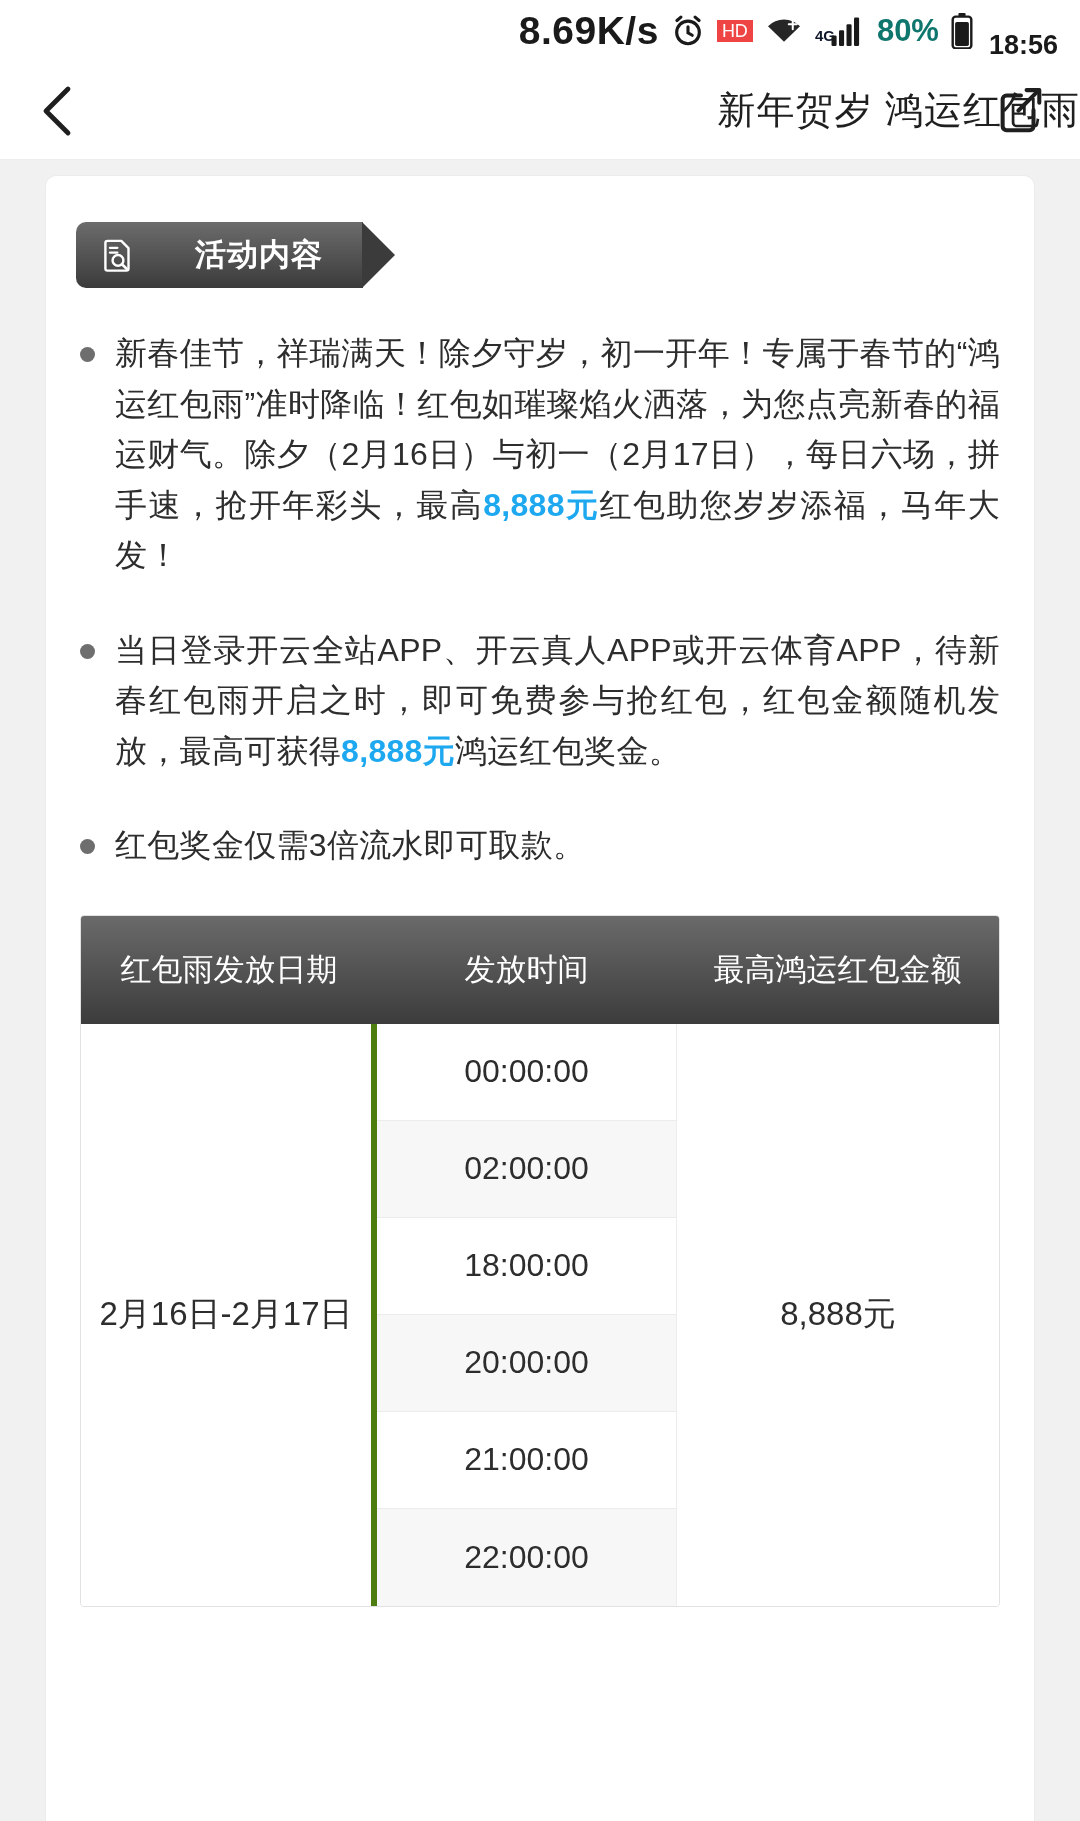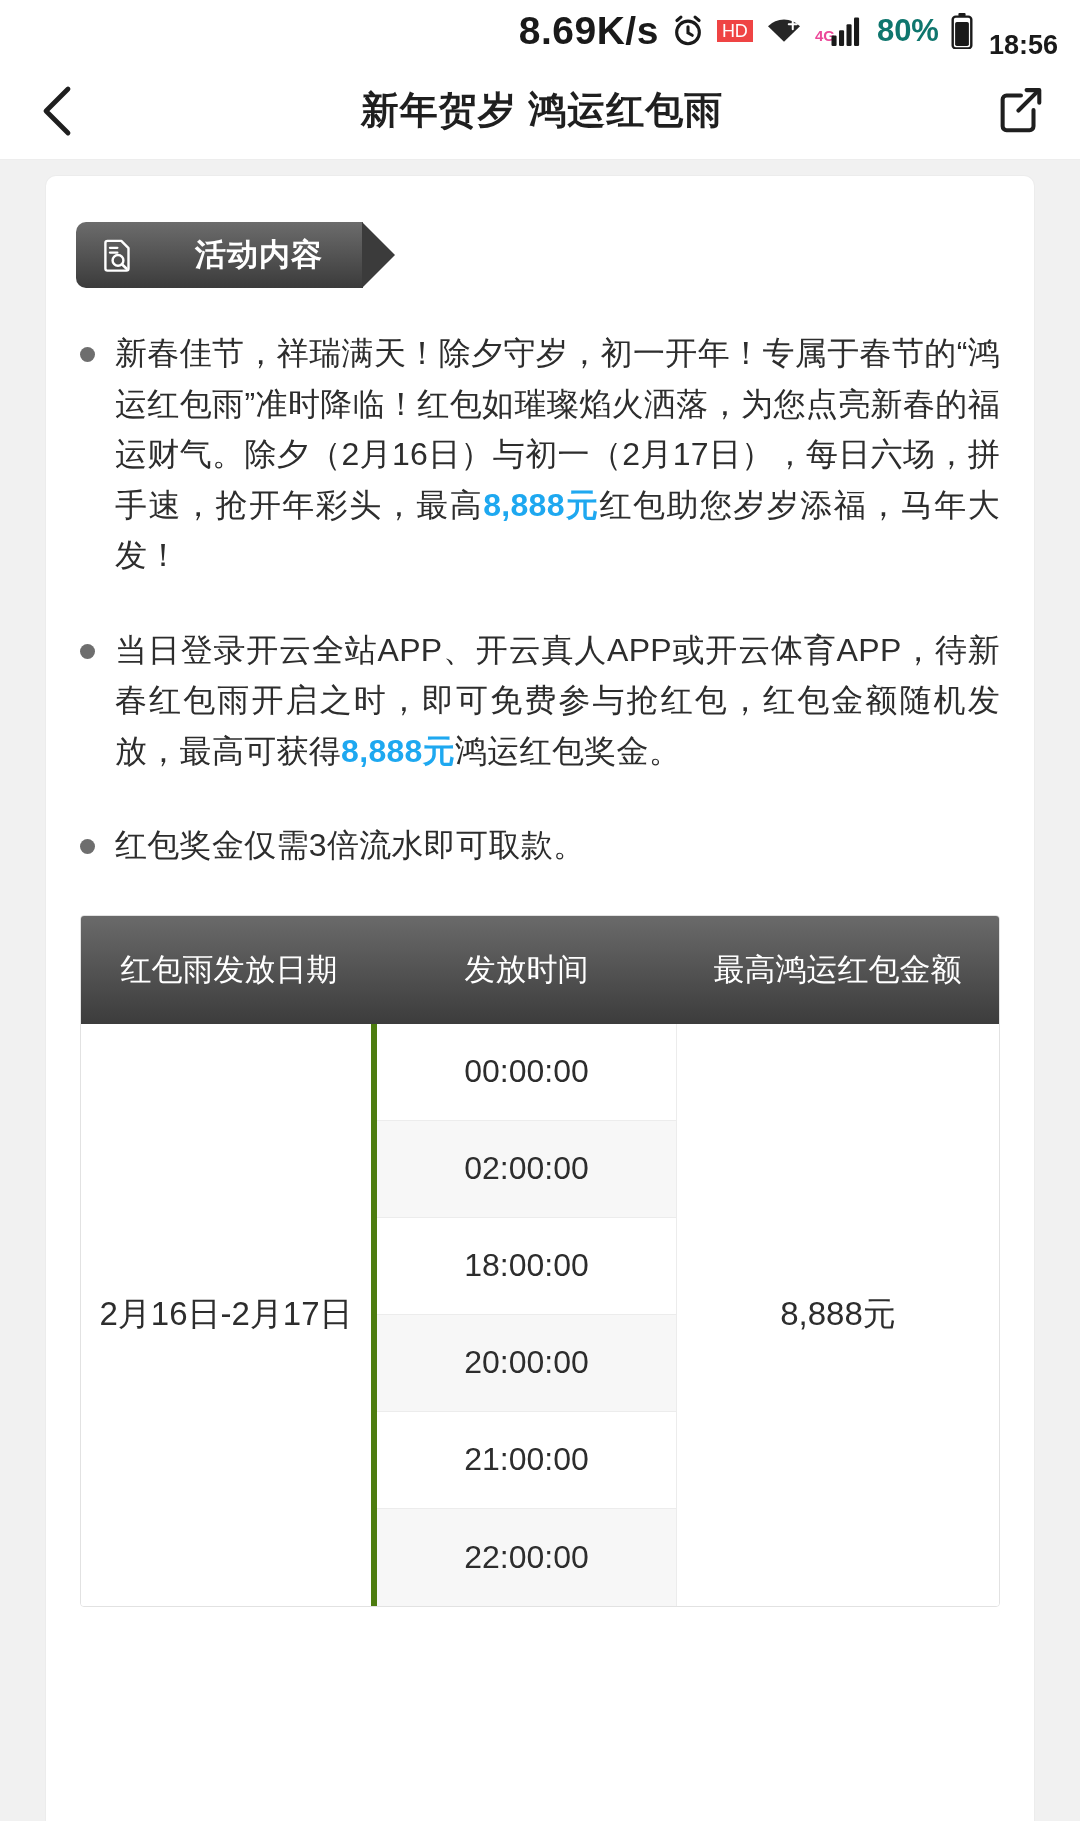--- a/index.html
+++ b/index.html
@@ -38,21 +38,21 @@
     font-weight: 400;
     color: #ffffff;
     background: #ef4444;
     border-radius: 0;
     padding: 2px 5px;
     line-height: 1;
   }
   .badge-4g {
     font-size: 15px;
     font-weight: 700;
-    color: #ec4899;
+    color: #0f172a;
     line-height: 1;
     margin-right: -4px;
     align-self: flex-start;
     margin-top: 12px;
   }
   .statusbar .batt-pct {
     font-size: 31px;
     font-weight: 700;
     color: #0f766e;
   }
@@ -79,23 +79,23 @@
     height: 56px;
     display: flex;
     align-items: center;
     justify-content: center;
     cursor: pointer;
   }
   .back-btn svg { display: block; }
   .title-text {
     position: absolute;
     left: 4px; right: 0;
-    text-align: center;
+    text-align: right;
     font-size: 38px;
-    font-weight: 700;
+    font-weight: 400;
     color: #1f1f1f;
     letter-spacing: 1px;
     pointer-events: none;
   }
   .share-btn {
     margin-left: auto;
     width: 60px;
     height: 60px;
     display: flex;
     align-items: center;

